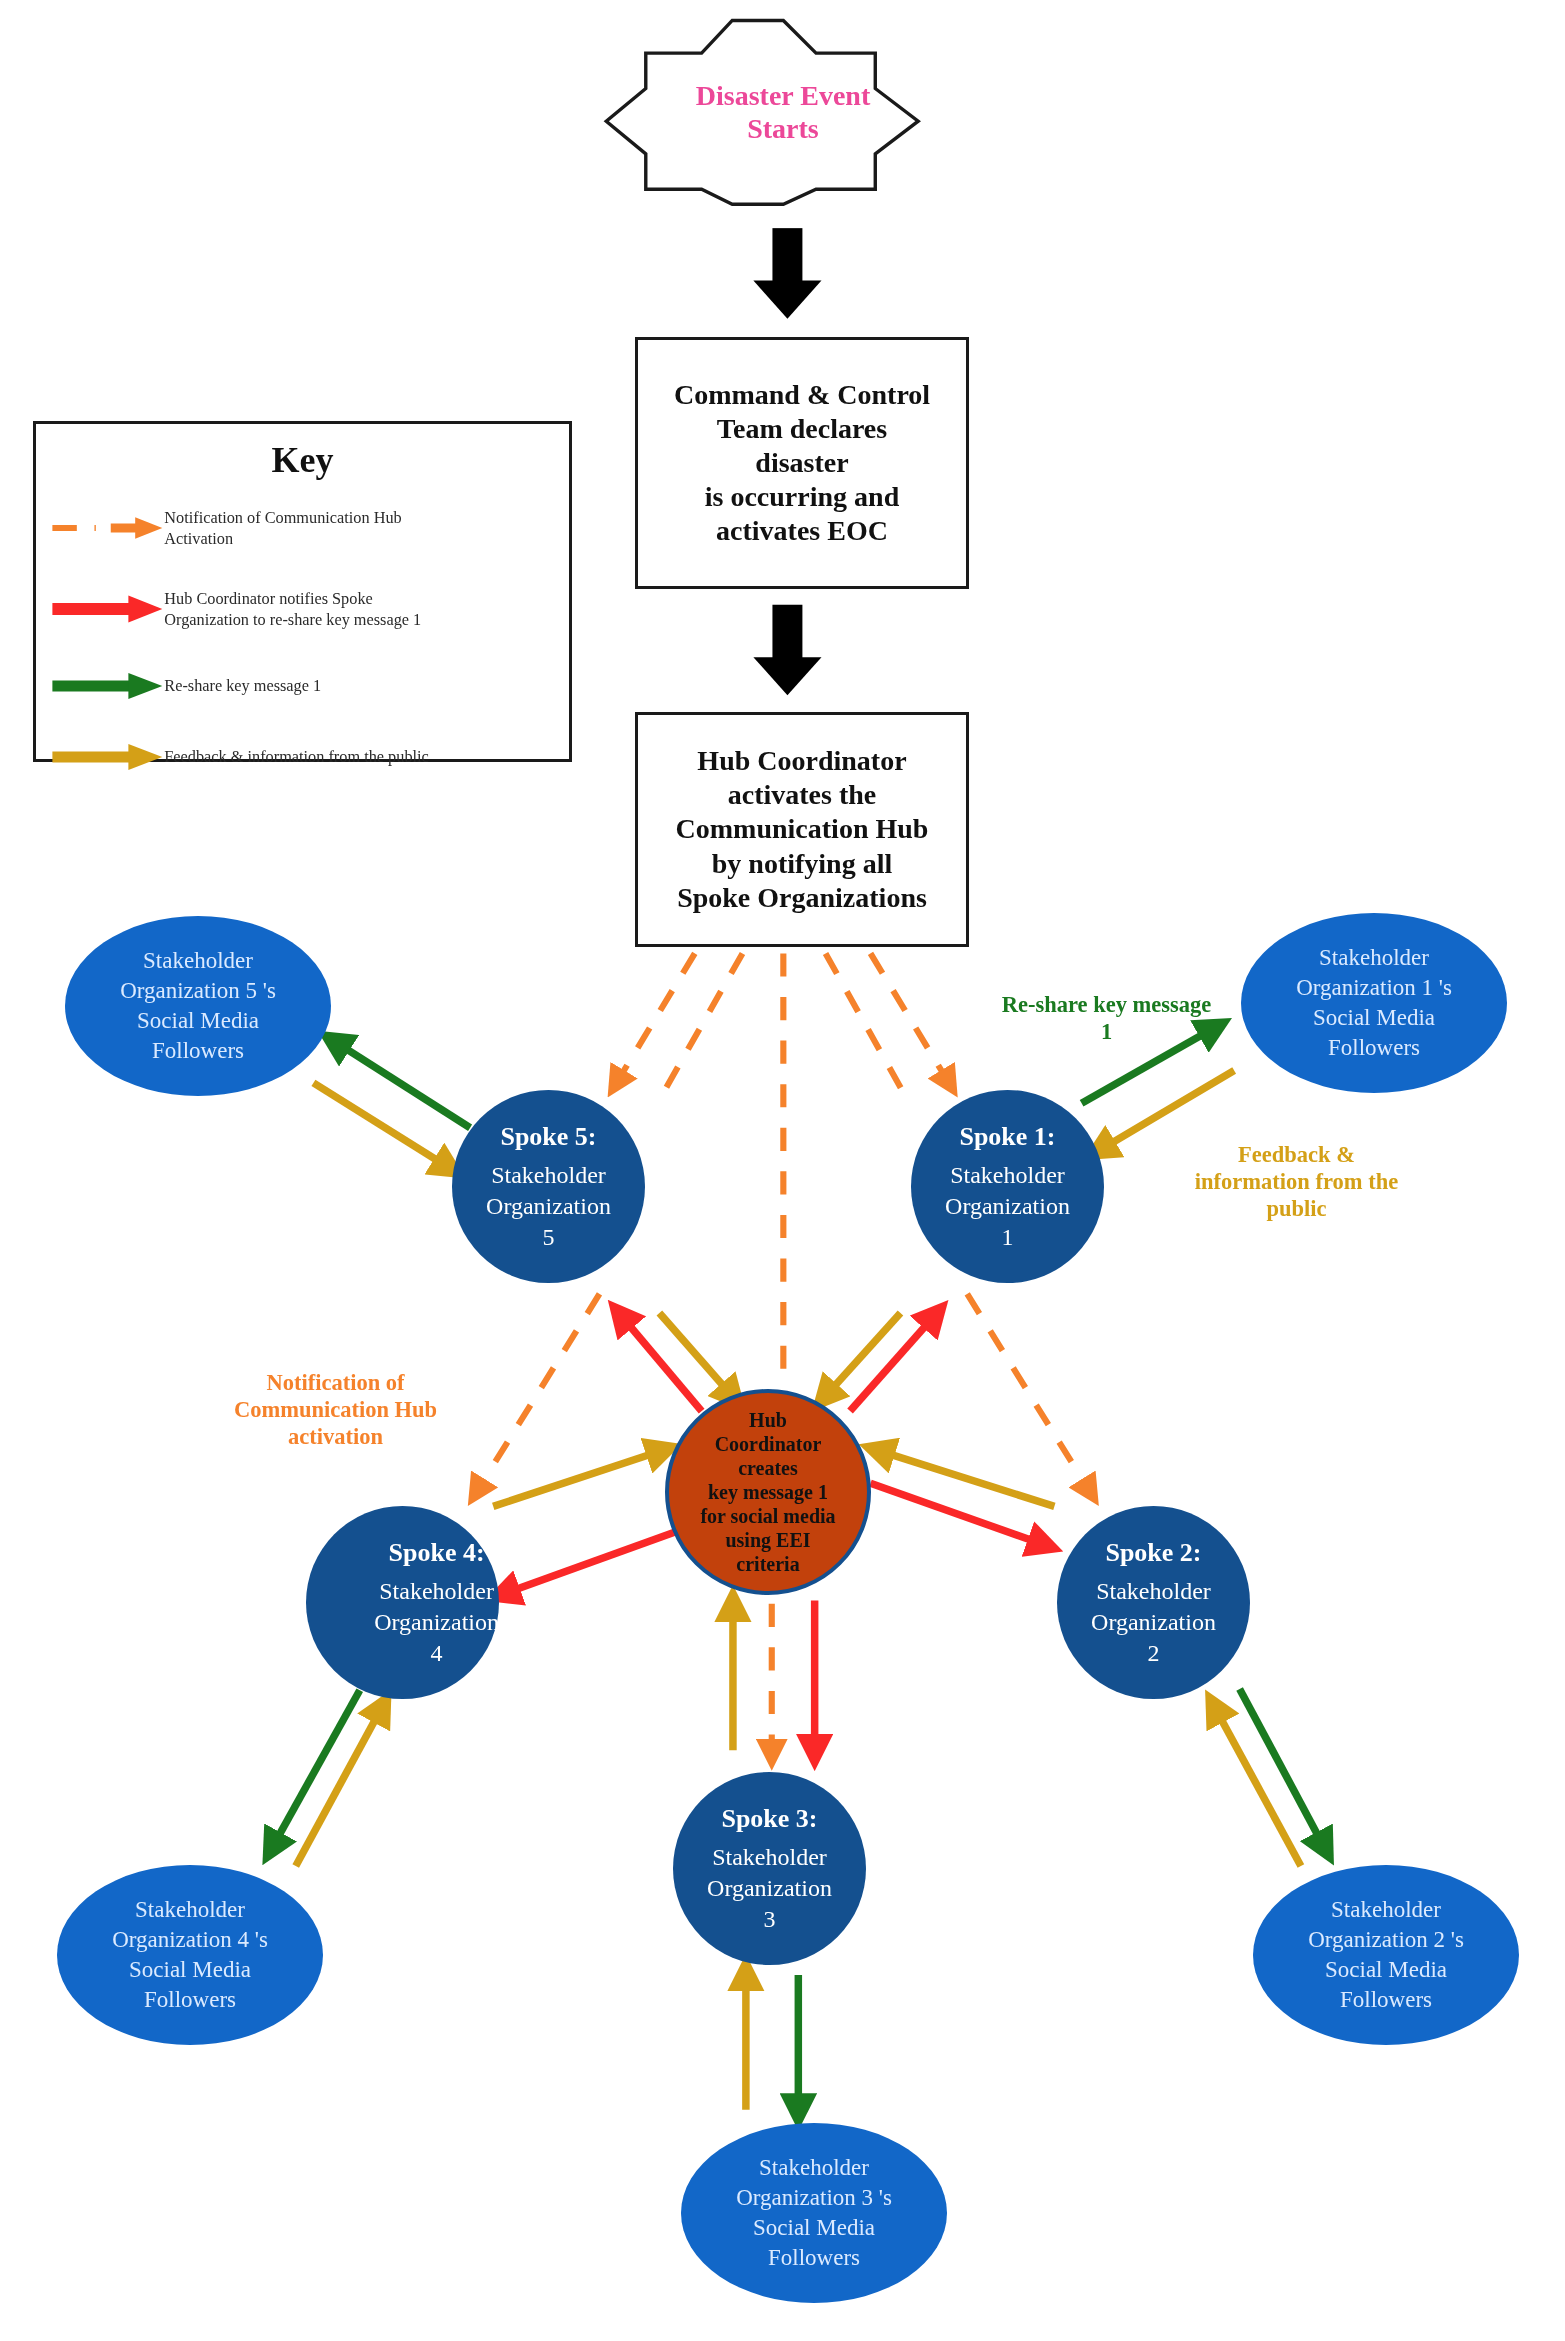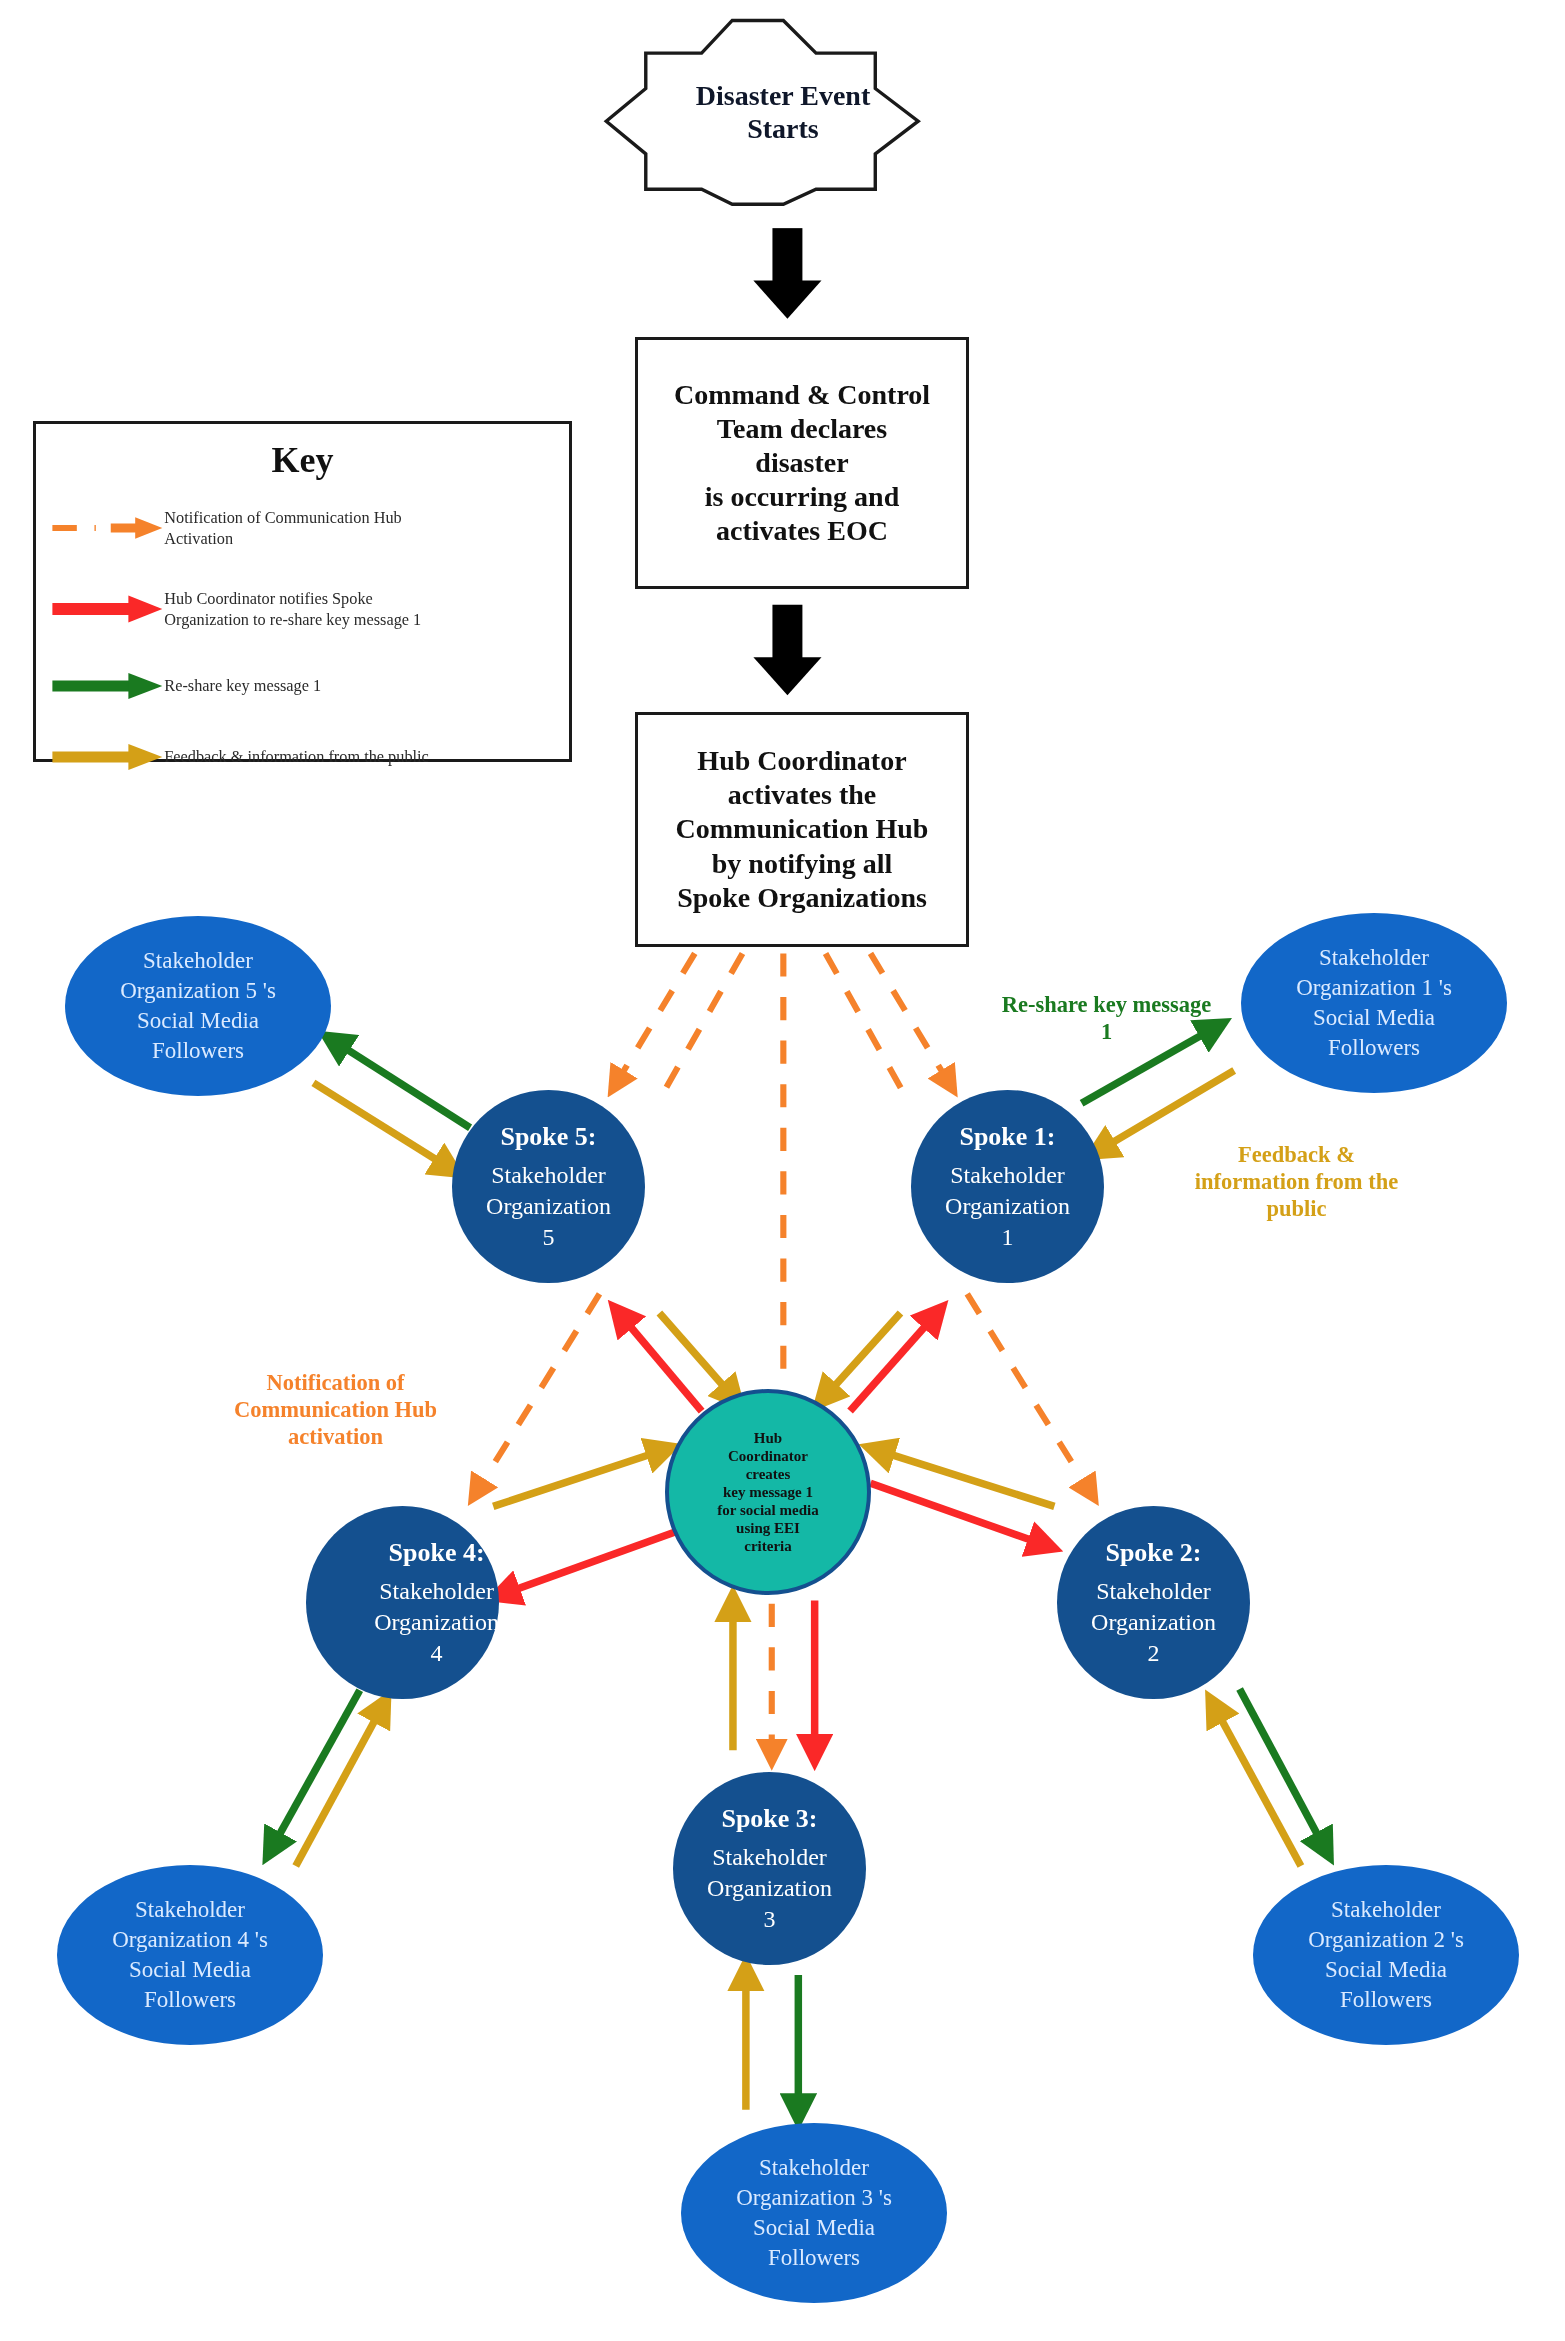--- a/index.html
+++ b/index.html
@@ -6,41 +6,41 @@
   body{width:1566px;height:2342px;position:relative;overflow:hidden;
        font-family:"Liberation Serif",serif;}
   #stage{position:absolute;left:0;top:0;width:1566px;height:2342px;}
   svg.layer{position:absolute;left:0;top:0;width:1566px;height:2342px;pointer-events:none;}
 
   .node{position:absolute;display:flex;align-items:center;justify-content:center;
         text-align:center;box-sizing:border-box;}
 
   
   .star-wrap{left:599px;top:13.6px;width:368px;height:197px;}
-  .star-txt{position:relative;z-index:3;font-weight:bold;font-size:28px;color:#0f172a;line-height:1.18;}
+  .star-txt{position:relative;z-index:3;font-weight:bold;font-size:28px;color:#ec4899;line-height:1.18;}
 
   
   .rectbox{border:3.4px solid #1a1a1a;background:#fff;font-weight:bold;color:#111;
            line-height:1.22;}
   #box-command{left:635px;top:337px;width:334px;height:252px;font-size:28px;}
   #box-hub{left:635px;top:712px;width:334px;height:235px;font-size:28px;}
 
   
   .spoke{border-radius:50%;background:#14508F;color:#fff;font-size:24px;line-height:1.28;}
   .spoke b{font-size:26px;}
   #spoke1{left:911px;top:1090px;width:193px;height:193px;}
   #spoke2{left:1057px;top:1506px;width:193px;height:193px;}
   #spoke3{left:673px;top:1772px;width:193px;height:193px;}
   #spoke4{left:306px;top:1506px;width:193px;height:193px;justify-content:flex-end;}
   #spoke5{left:452px;top:1090px;width:193px;height:193px;}
 
   
   #hub{left:665px;top:1389px;width:206px;height:206px;border-radius:50%;
-       background:#14b8a6;border:4.8px solid #14508F;color:#111;font-weight:bold;
-       font-size:15px;line-height:1.2;}
+       background:#c2410c;border:4.8px solid #14508F;color:#111;font-weight:bold;
+       font-size:20px;line-height:1.2;}
 
   
   .followers{border-radius:50%;background:#1267C8;color:#dbeaff;font-size:23px;
              line-height:1.3;}
   #fol1{left:1241px;top:913px;width:266px;height:180px;}
   #fol2{left:1253px;top:1865px;width:266px;height:180px;}
   #fol3{left:681px;top:2123px;width:266px;height:180px;}
   #fol4{left:57px;top:1865px;width:266px;height:180px;}
   #fol5{left:65px;top:916px;width:266px;height:180px;}
 

